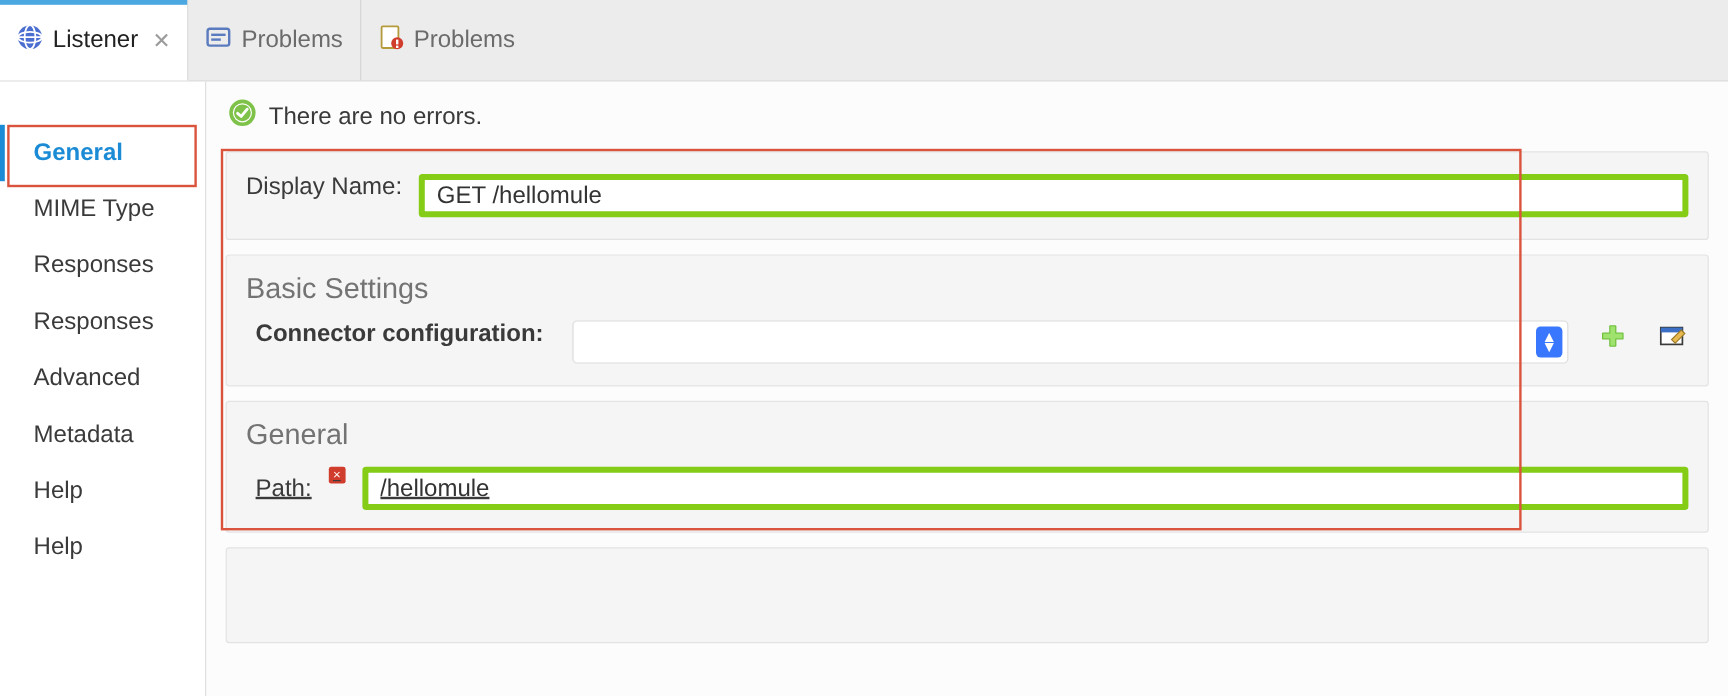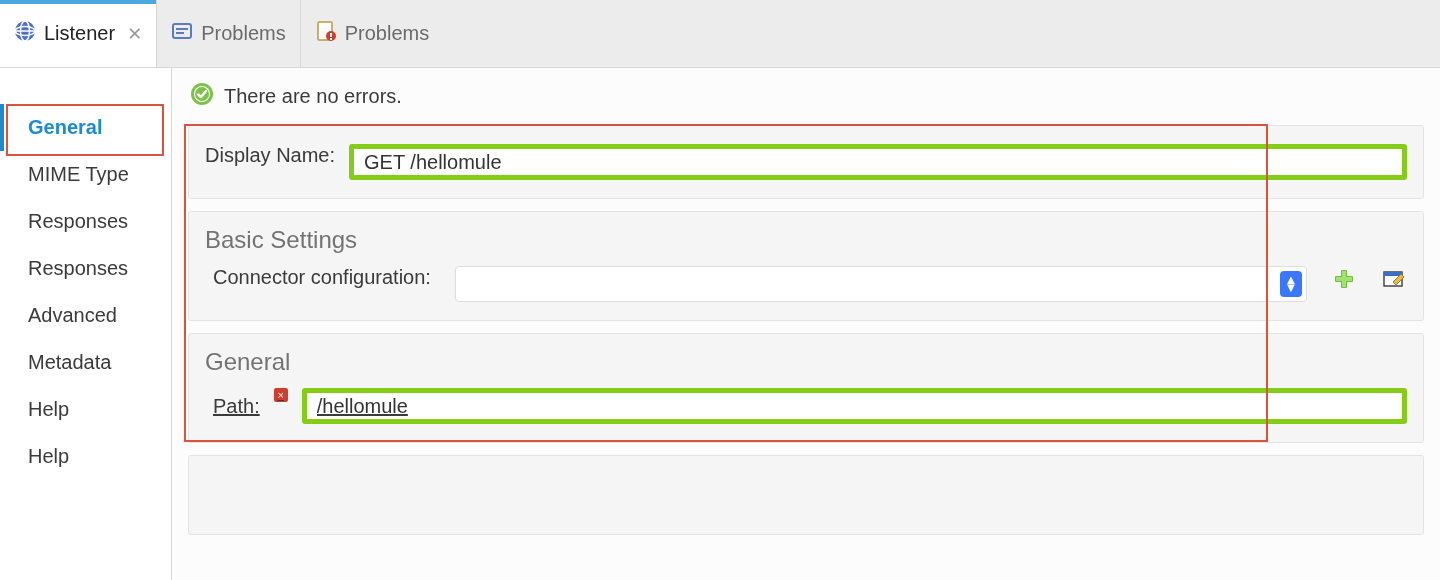--- a/index.html
+++ b/index.html
@@ -255,21 +255,21 @@
     <div class="group-section" style="padding-top:18px; padding-bottom:18px;">
       <div class="field-row">
         <span class="field-label">Display Name:</span>
         <input class="text-input" value="GET /hellomule" style="">
       </div>
     </div>
 
     <div class="group-section">
       <div class="group-title">Basic Settings</div>
       <div class="field-row" style="gap:24px;">
-        <span class="field-label" style="padding-left:8px;">Connector configuration:</span>
+        <span class="field-label" style="padding-left:8px;font-weight:bold;">Connector configuration:</span>
         <div class="select-wrap">
           <div class="stepper">
             <span>▲</span>
               <span>▼</span>
           </div>
         </div>
         <span class="icon-btn">
           <svg width="24" height="24" viewBox="0 0 24 24">
             <rect x="9" y="3" width="6" height="18" rx="1" fill="#6fbf3f"></rect>
             <rect x="3" y="9" width="18" height="6" rx="1" fill="#6fbf3f"></rect>

